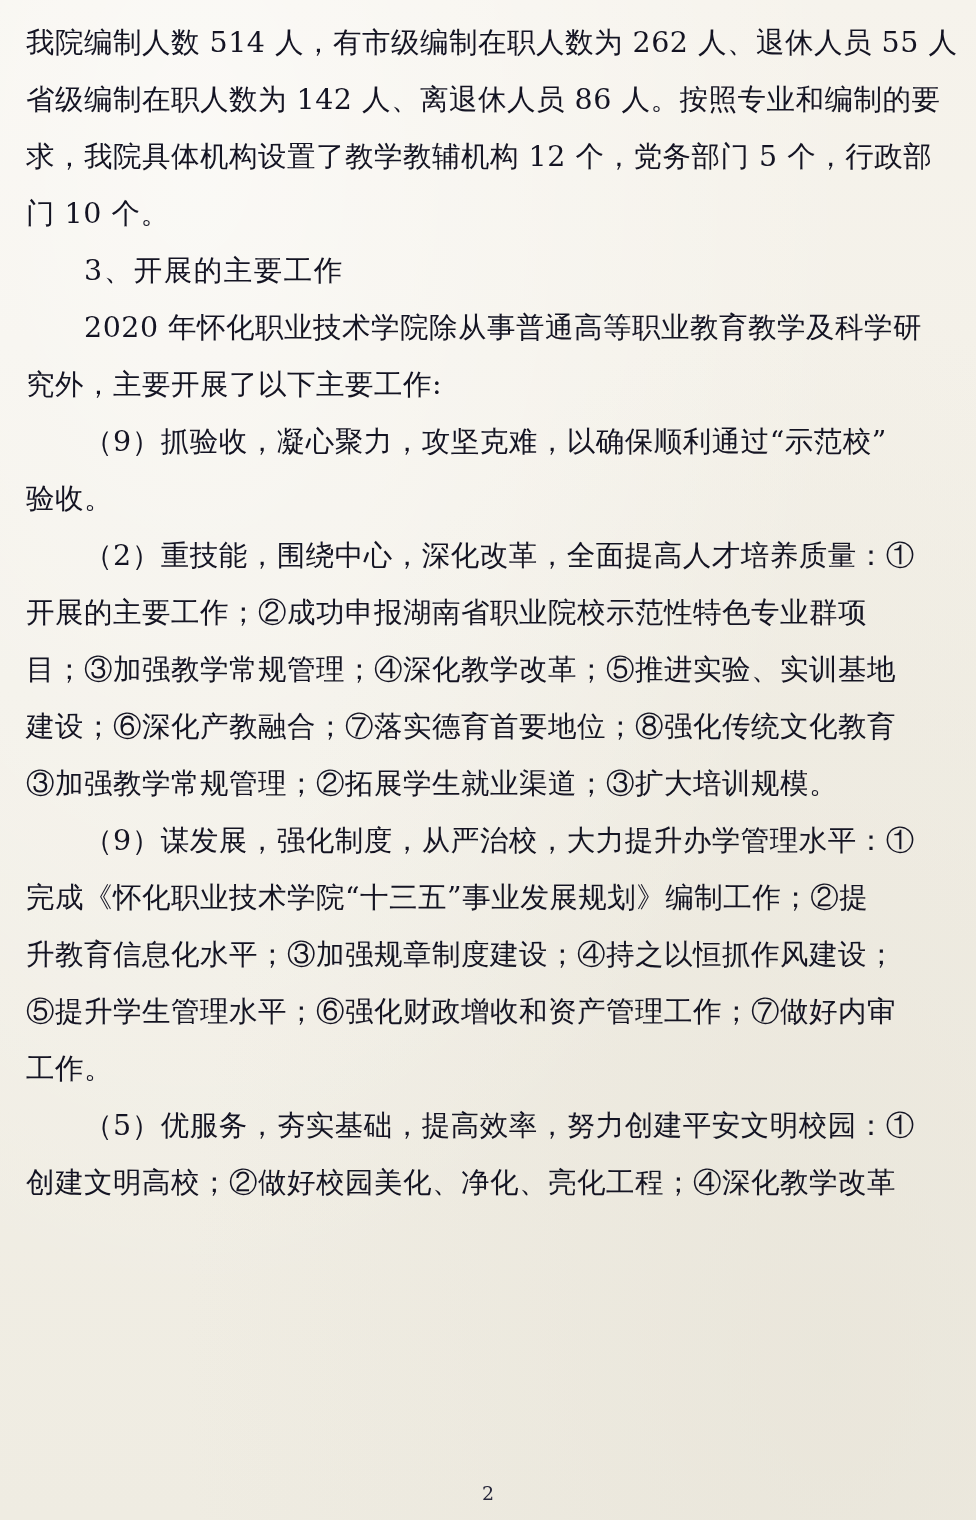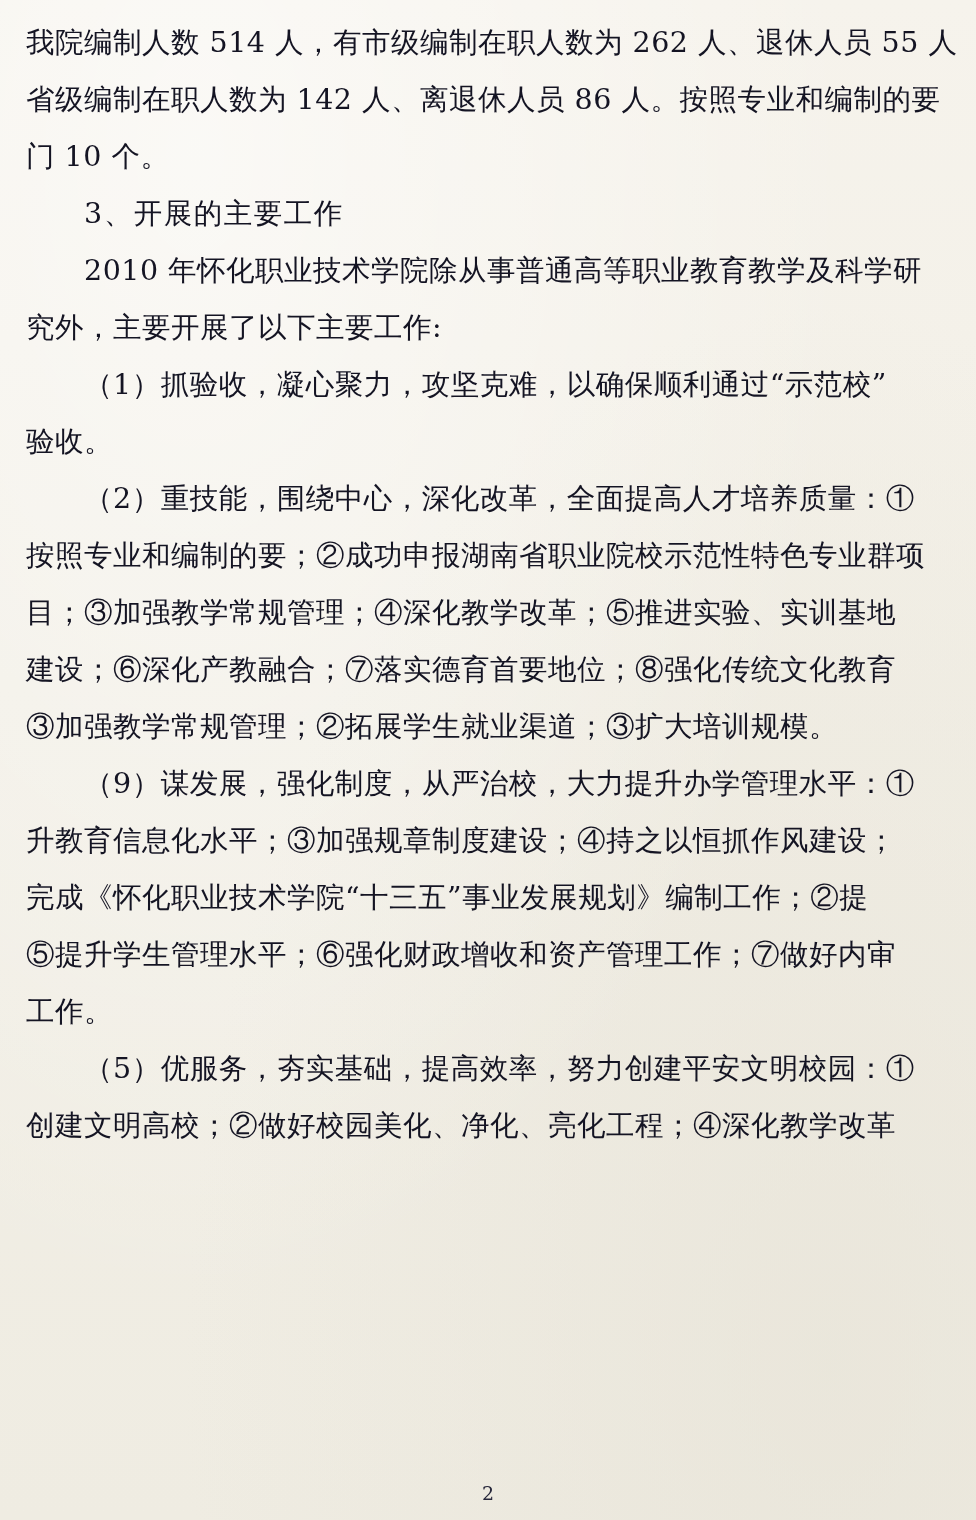--- a/index.html
+++ b/index.html
@@ -61,40 +61,41 @@
   }
 </style>
 </head>
 <body>
 
 <div class="page">
   <div class="content">
 
     <p class="line">我院编制人数 514 人，有市级编制在职人数为 262 人、退休人员 55 人 ，</p>
     <p class="line">省级编制在职人数为 142 人、离退休人员 86 人。按照专业和编制的要</p>
+    <p class="line">求，我院具体机构设置了教学教辅机构 12 个，党务部门 5 个，行政部</p>
     <p class="line">门 10 个。</p>
 
     <p class="line heading">3、开展的主要工作</p>
 
-    <p class="line indent">2010 年怀化职业技术学院除从事普通高等职业教育教学及科学研</p>
+    <p class="line indent">2020 年怀化职业技术学院除从事普通高等职业教育教学及科学研</p>
     <p class="line">究外，主要开展了以下主要工作:</p>
 
-    <p class="line indent">（1）抓验收，凝心聚力，攻坚克难，以确保顺利通过“示范校”</p>
+    <p class="line indent">（9）抓验收，凝心聚力，攻坚克难，以确保顺利通过“示范校”</p>
     <p class="line">验收。</p>
 
     <p class="line indent">（2）重技能，围绕中心，深化改革，全面提高人才培养质量：①</p>
-    <p class="line">按照专业和编制的要；②成功申报湖南省职业院校示范性特色专业群项</p>
+    <p class="line">开展的主要工作；②成功申报湖南省职业院校示范性特色专业群项</p>
     <p class="line">目；③加强教学常规管理；④深化教学改革；⑤推进实验、实训基地</p>
     <p class="line">建设；⑥深化产教融合；⑦落实德育首要地位；⑧强化传统文化教育</p>
 
     <p class="line">③加强教学常规管理；②拓展学生就业渠道；③扩大培训规模。</p>
 
     <p class="line indent">（9）谋发展，强化制度，从严治校，大力提升办学管理水平：①</p>
+    <p class="line">完成《怀化职业技术学院“十三五”事业发展规划》编制工作；②提</p>
     <p class="line">升教育信息化水平；③加强规章制度建设；④持之以恒抓作风建设；</p>
-    <p class="line">完成《怀化职业技术学院“十三五”事业发展规划》编制工作；②提</p>
     <p class="line">⑤提升学生管理水平；⑥强化财政增收和资产管理工作；⑦做好内审</p>
     <p class="line">工作。</p>
 
     <p class="line indent">（5）优服务，夯实基础，提高效率，努力创建平安文明校园：①</p>
     <p class="line">创建文明高校；②做好校园美化、净化、亮化工程；④深化教学改革</p>
 
   </div>
 
   <div class="page-number">2</div>
 </div>

